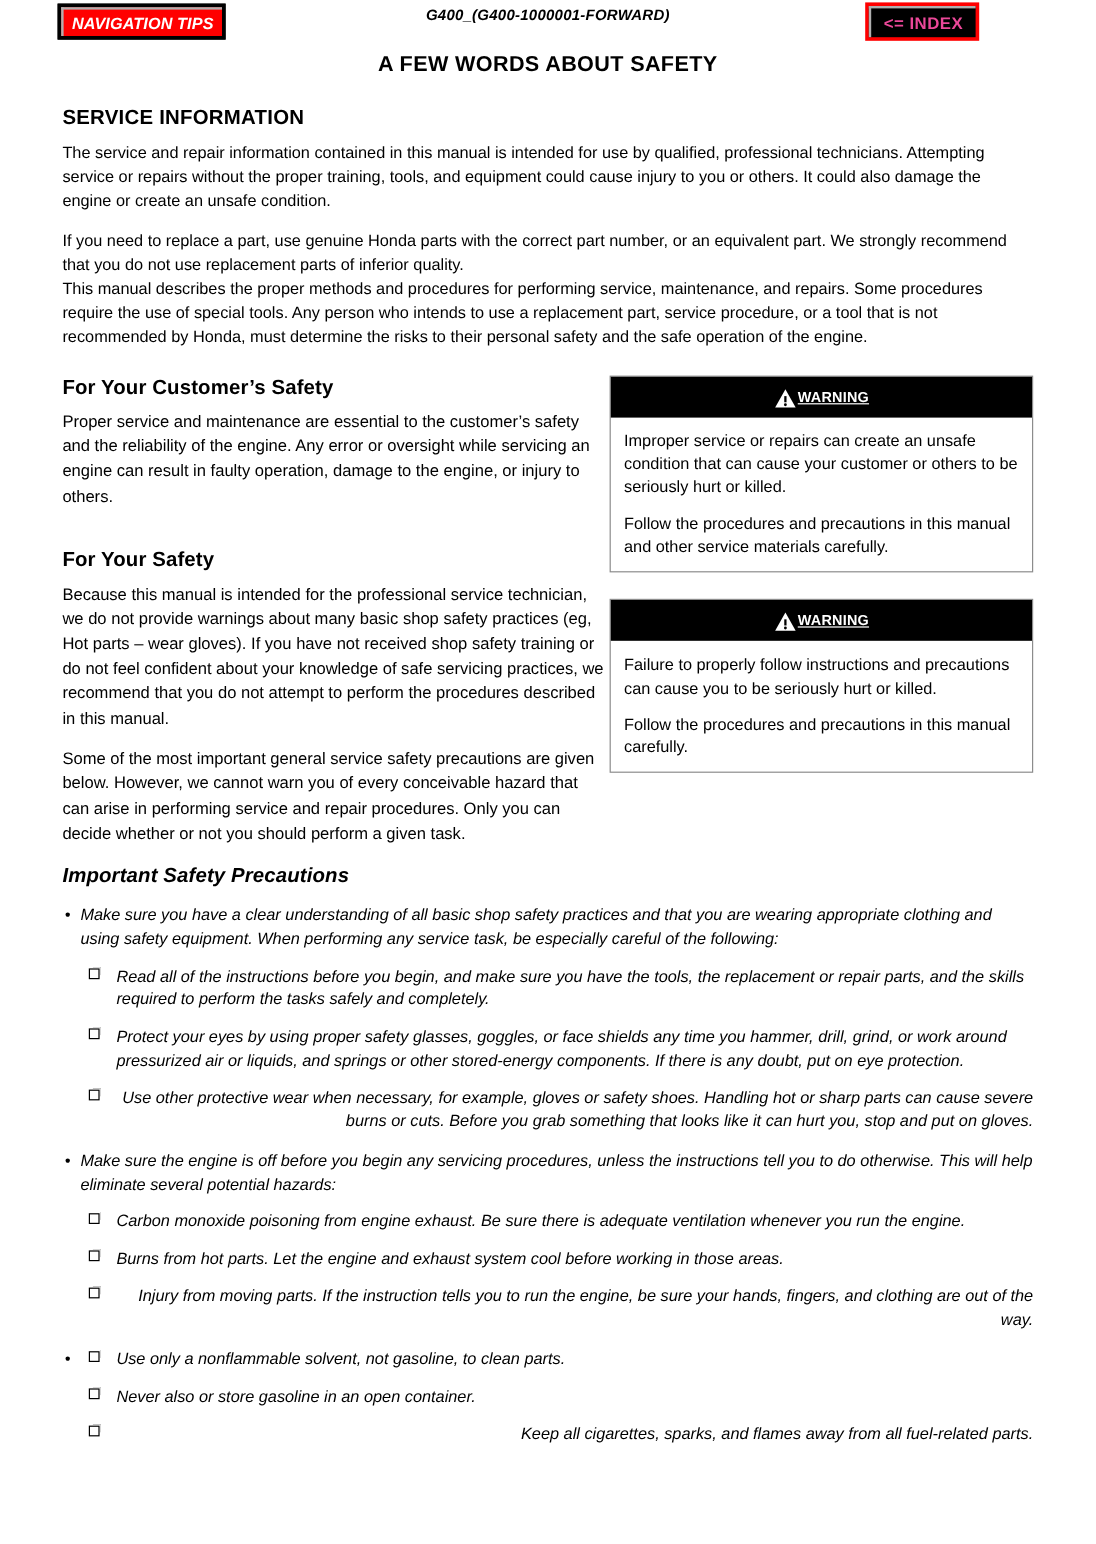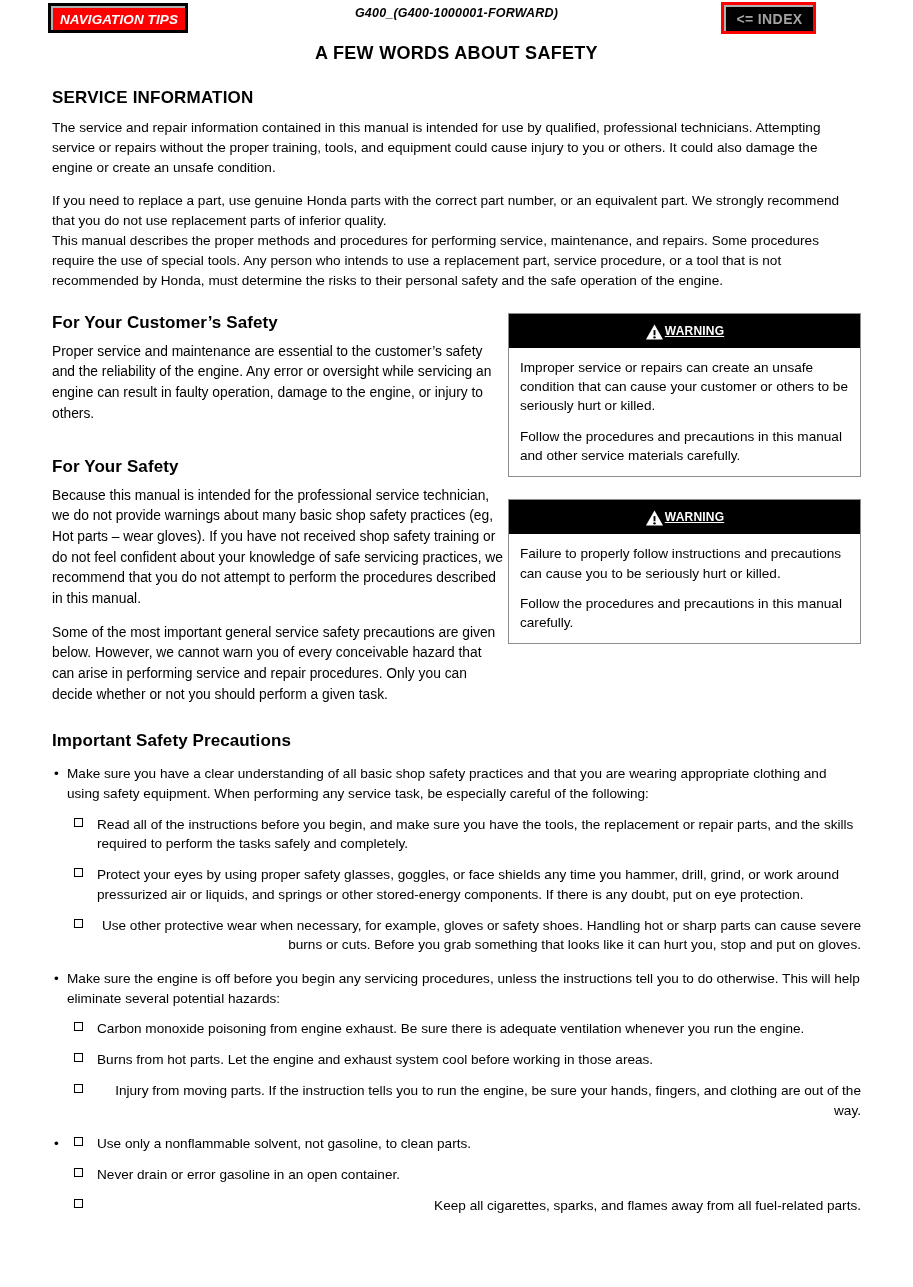--- a/index.html
+++ b/index.html
@@ -76,21 +76,21 @@
     height: 100%;
     background: #000000;
     border-left: 2px solid #b0b0b0;
     border-top: 2px solid #b0b0b0;
     box-sizing: border-box;
     display: flex;
     align-items: center;
     justify-content: center;
   }
   .index-btn .label {
-    color: #a3a3a3;
+    color: #ec4899;
     font-size: 14px;
     font-weight: bold;
     letter-spacing: 0.4px;
     white-space: nowrap;
   }
 
   .doc-code {
     position: absolute;
     left: 0;
     top: 6px;
@@ -197,21 +197,22 @@
   }
   .warn-body p {
     font-size: 13.6px;
     line-height: 1.42;
     margin: 0 0 11px 0;
   }
   .warn-body p:last-child { margin-bottom: 0; }
 
   
   .precautions {
-    margin-top: 26px;
+    margin-top: 15px;
+    font-style: italic;
   }
   .precautions h3.sub-title {
     font-size: 17px;
     margin-bottom: 13px;
   }
   ul.lvl1 {
     list-style: none;
     margin: 0;
     padding: 0;
   }
@@ -384,21 +385,21 @@
 
         <li class="bullet1">
           <span class="dot">•</span>
           <ul class="lvl2">
             <li class="bullet2">
               <span class="sq"></span>
               <span>Use only a nonflammable solvent, not gasoline, to clean parts.</span>
             </li>
             <li class="bullet2">
               <span class="sq"></span>
-              <span>Never drain or error gasoline in an open container.</span>
+              <span>Never also or store gasoline in an open container.</span>
             </li>
             <li class="bullet2">
               <span class="sq"></span>
               <span>Keep all cigarettes, sparks, and flames away from all fuel-related parts.</span>
             </li>
           </ul>
         </li>
 
       </ul>
     </div>

